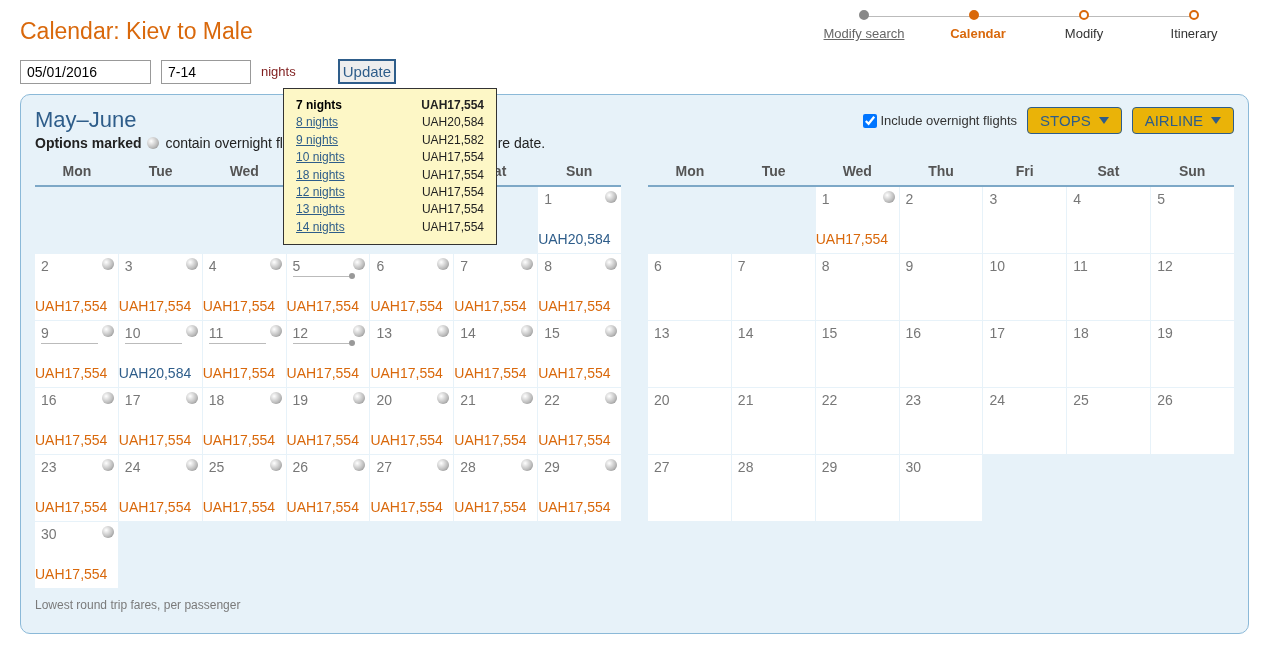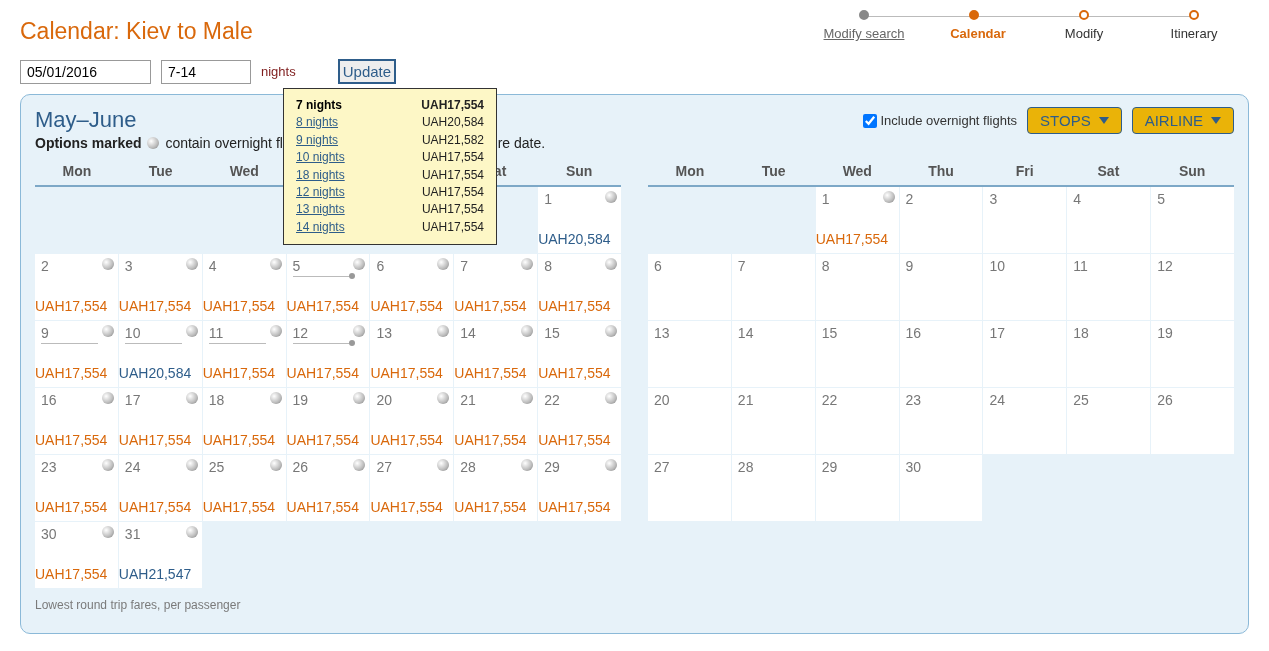--- a/index.html
+++ b/index.html
@@ -464,25 +464,20 @@
           <div class="cell">
             <div class="daynum">29</div>
             <div class="ind"></div>
             <div class="price orange">UAH17,554</div>
           </div>
           <div class="cell">
             <div class="daynum">30</div>
             <div class="ind"></div>
             <div class="price orange">UAH17,554</div>
           </div>
-          <div class="cell">
-            <div class="daynum">31</div>
-            <div class="ind"></div>
-            <div class="price blue">UAH21,547</div>
-          </div>
         </div>
     </div>
     <div class="cal">
       <div class="cal-head" id="rhead">
           <div>Mon</div>
           <div>Tue</div>
           <div>Wed</div>
           <div>Thu</div>
           <div>Fri</div>
           <div>Sat</div>

